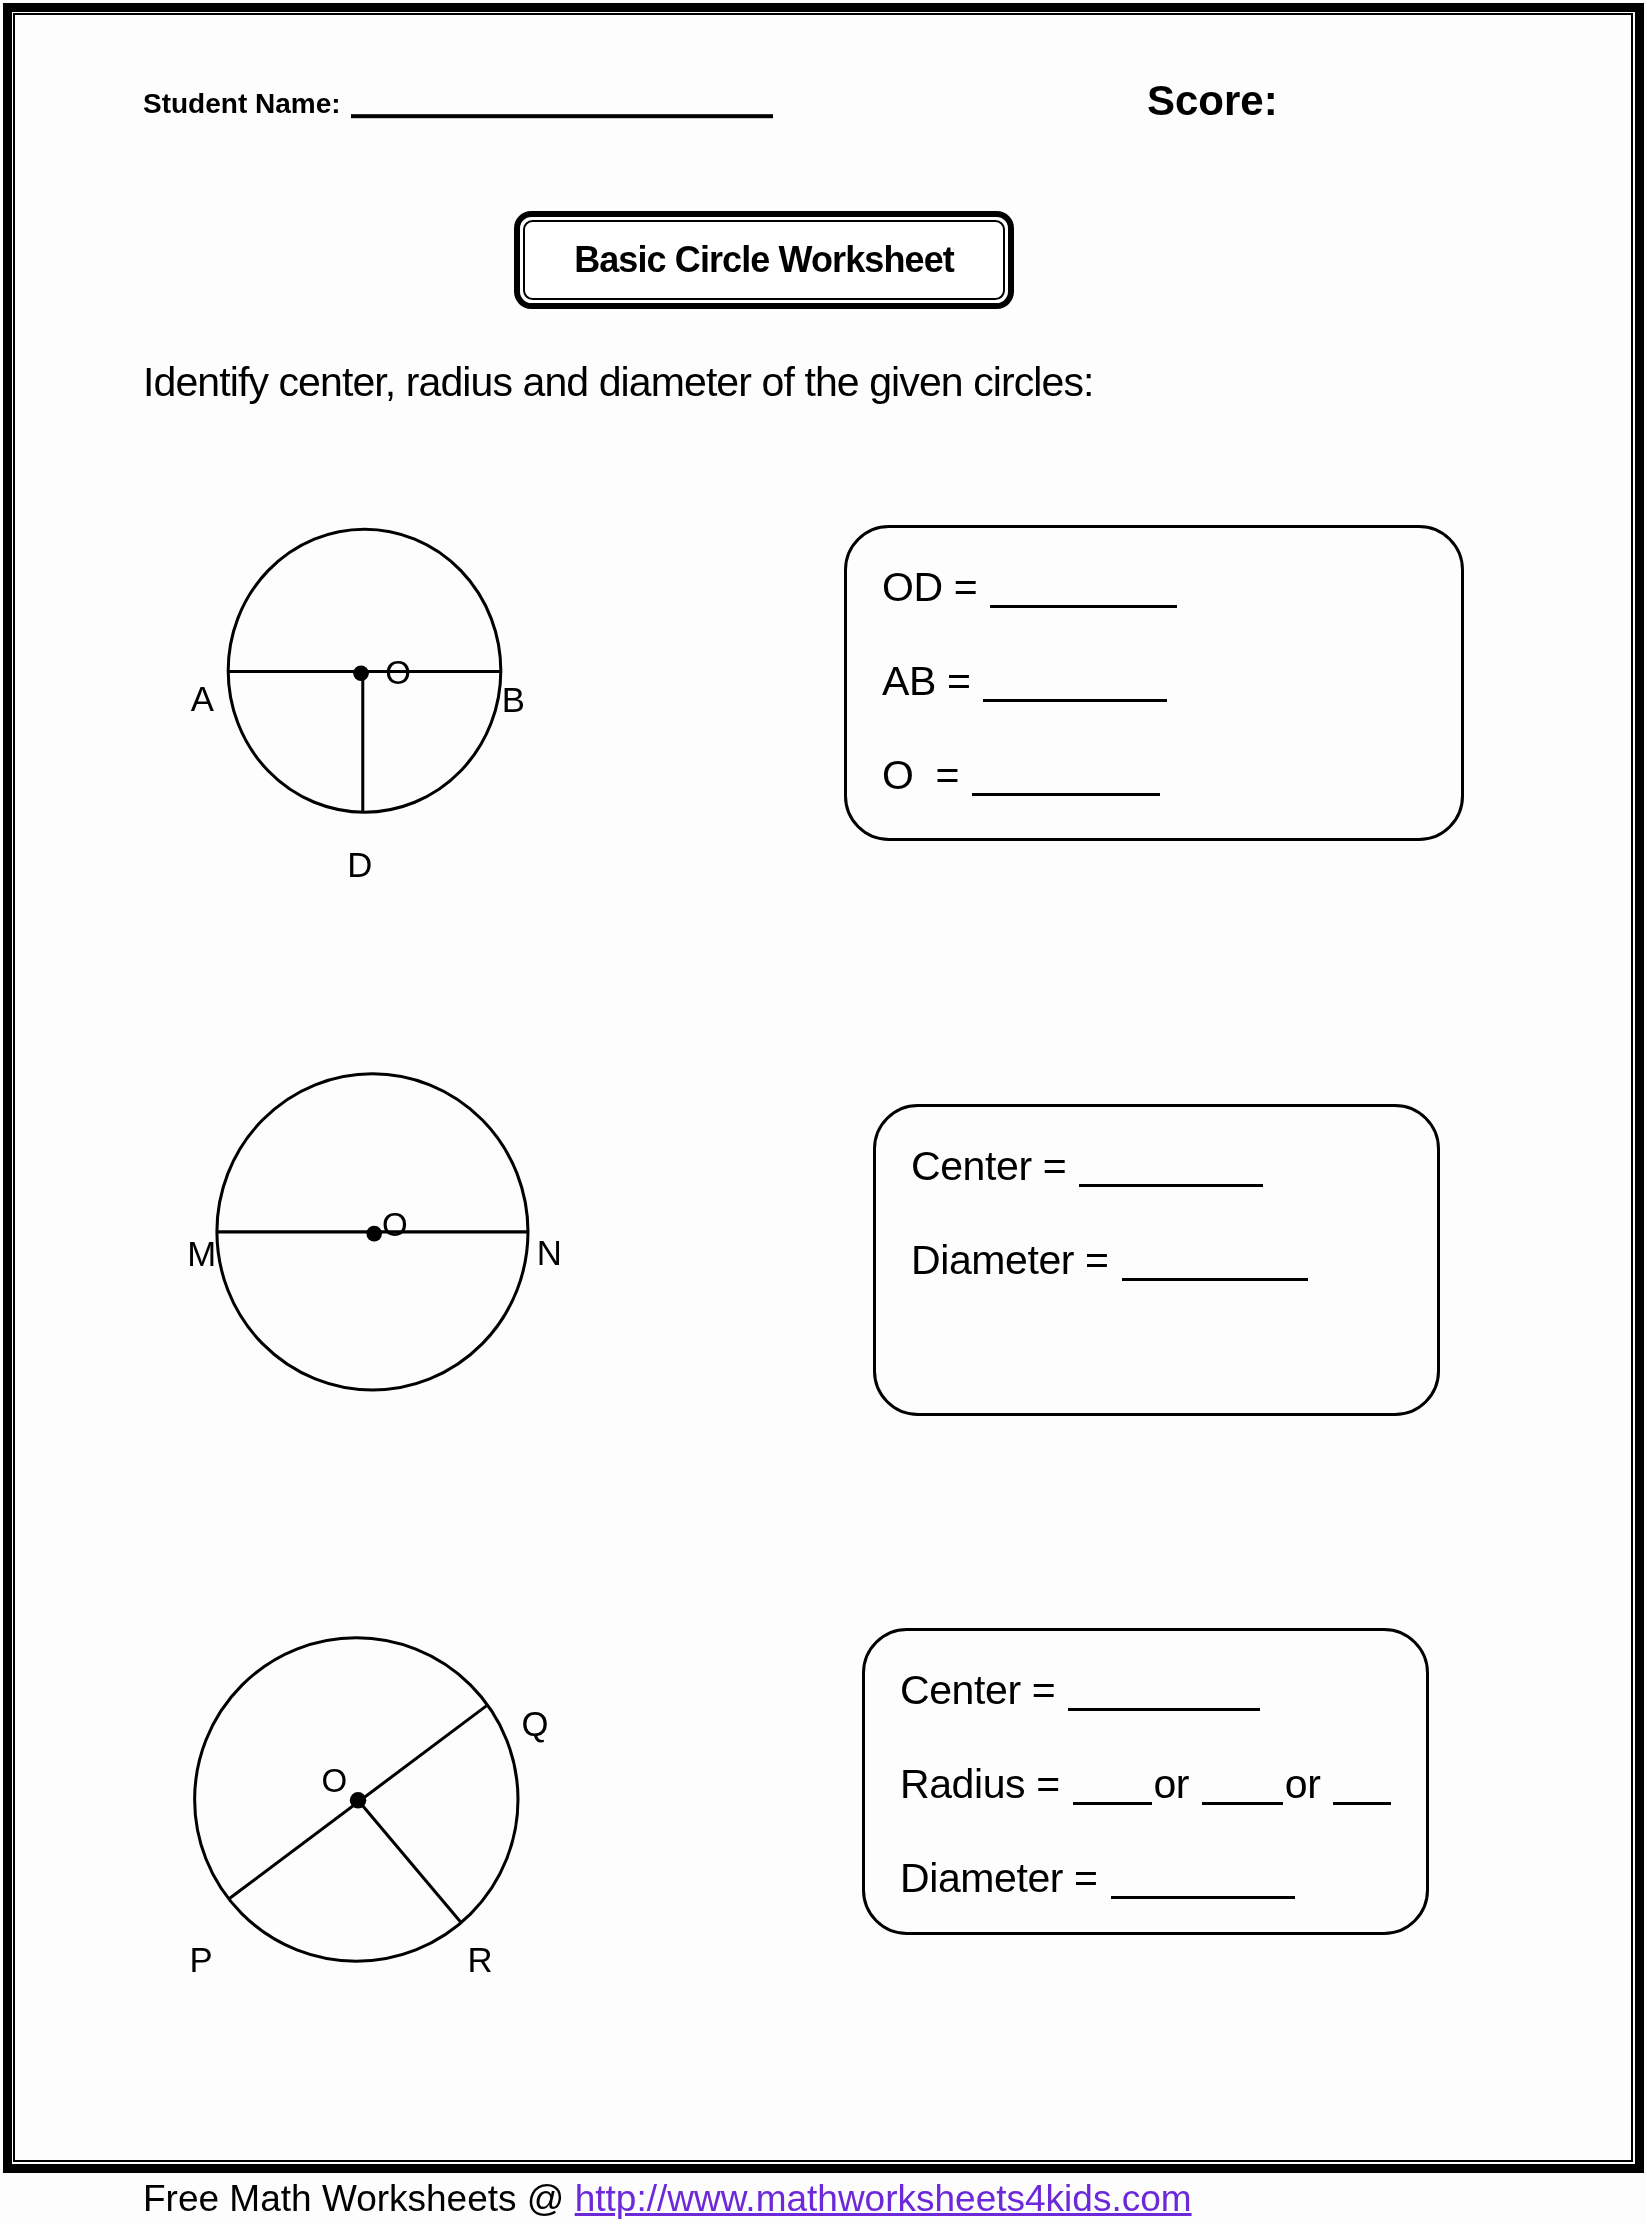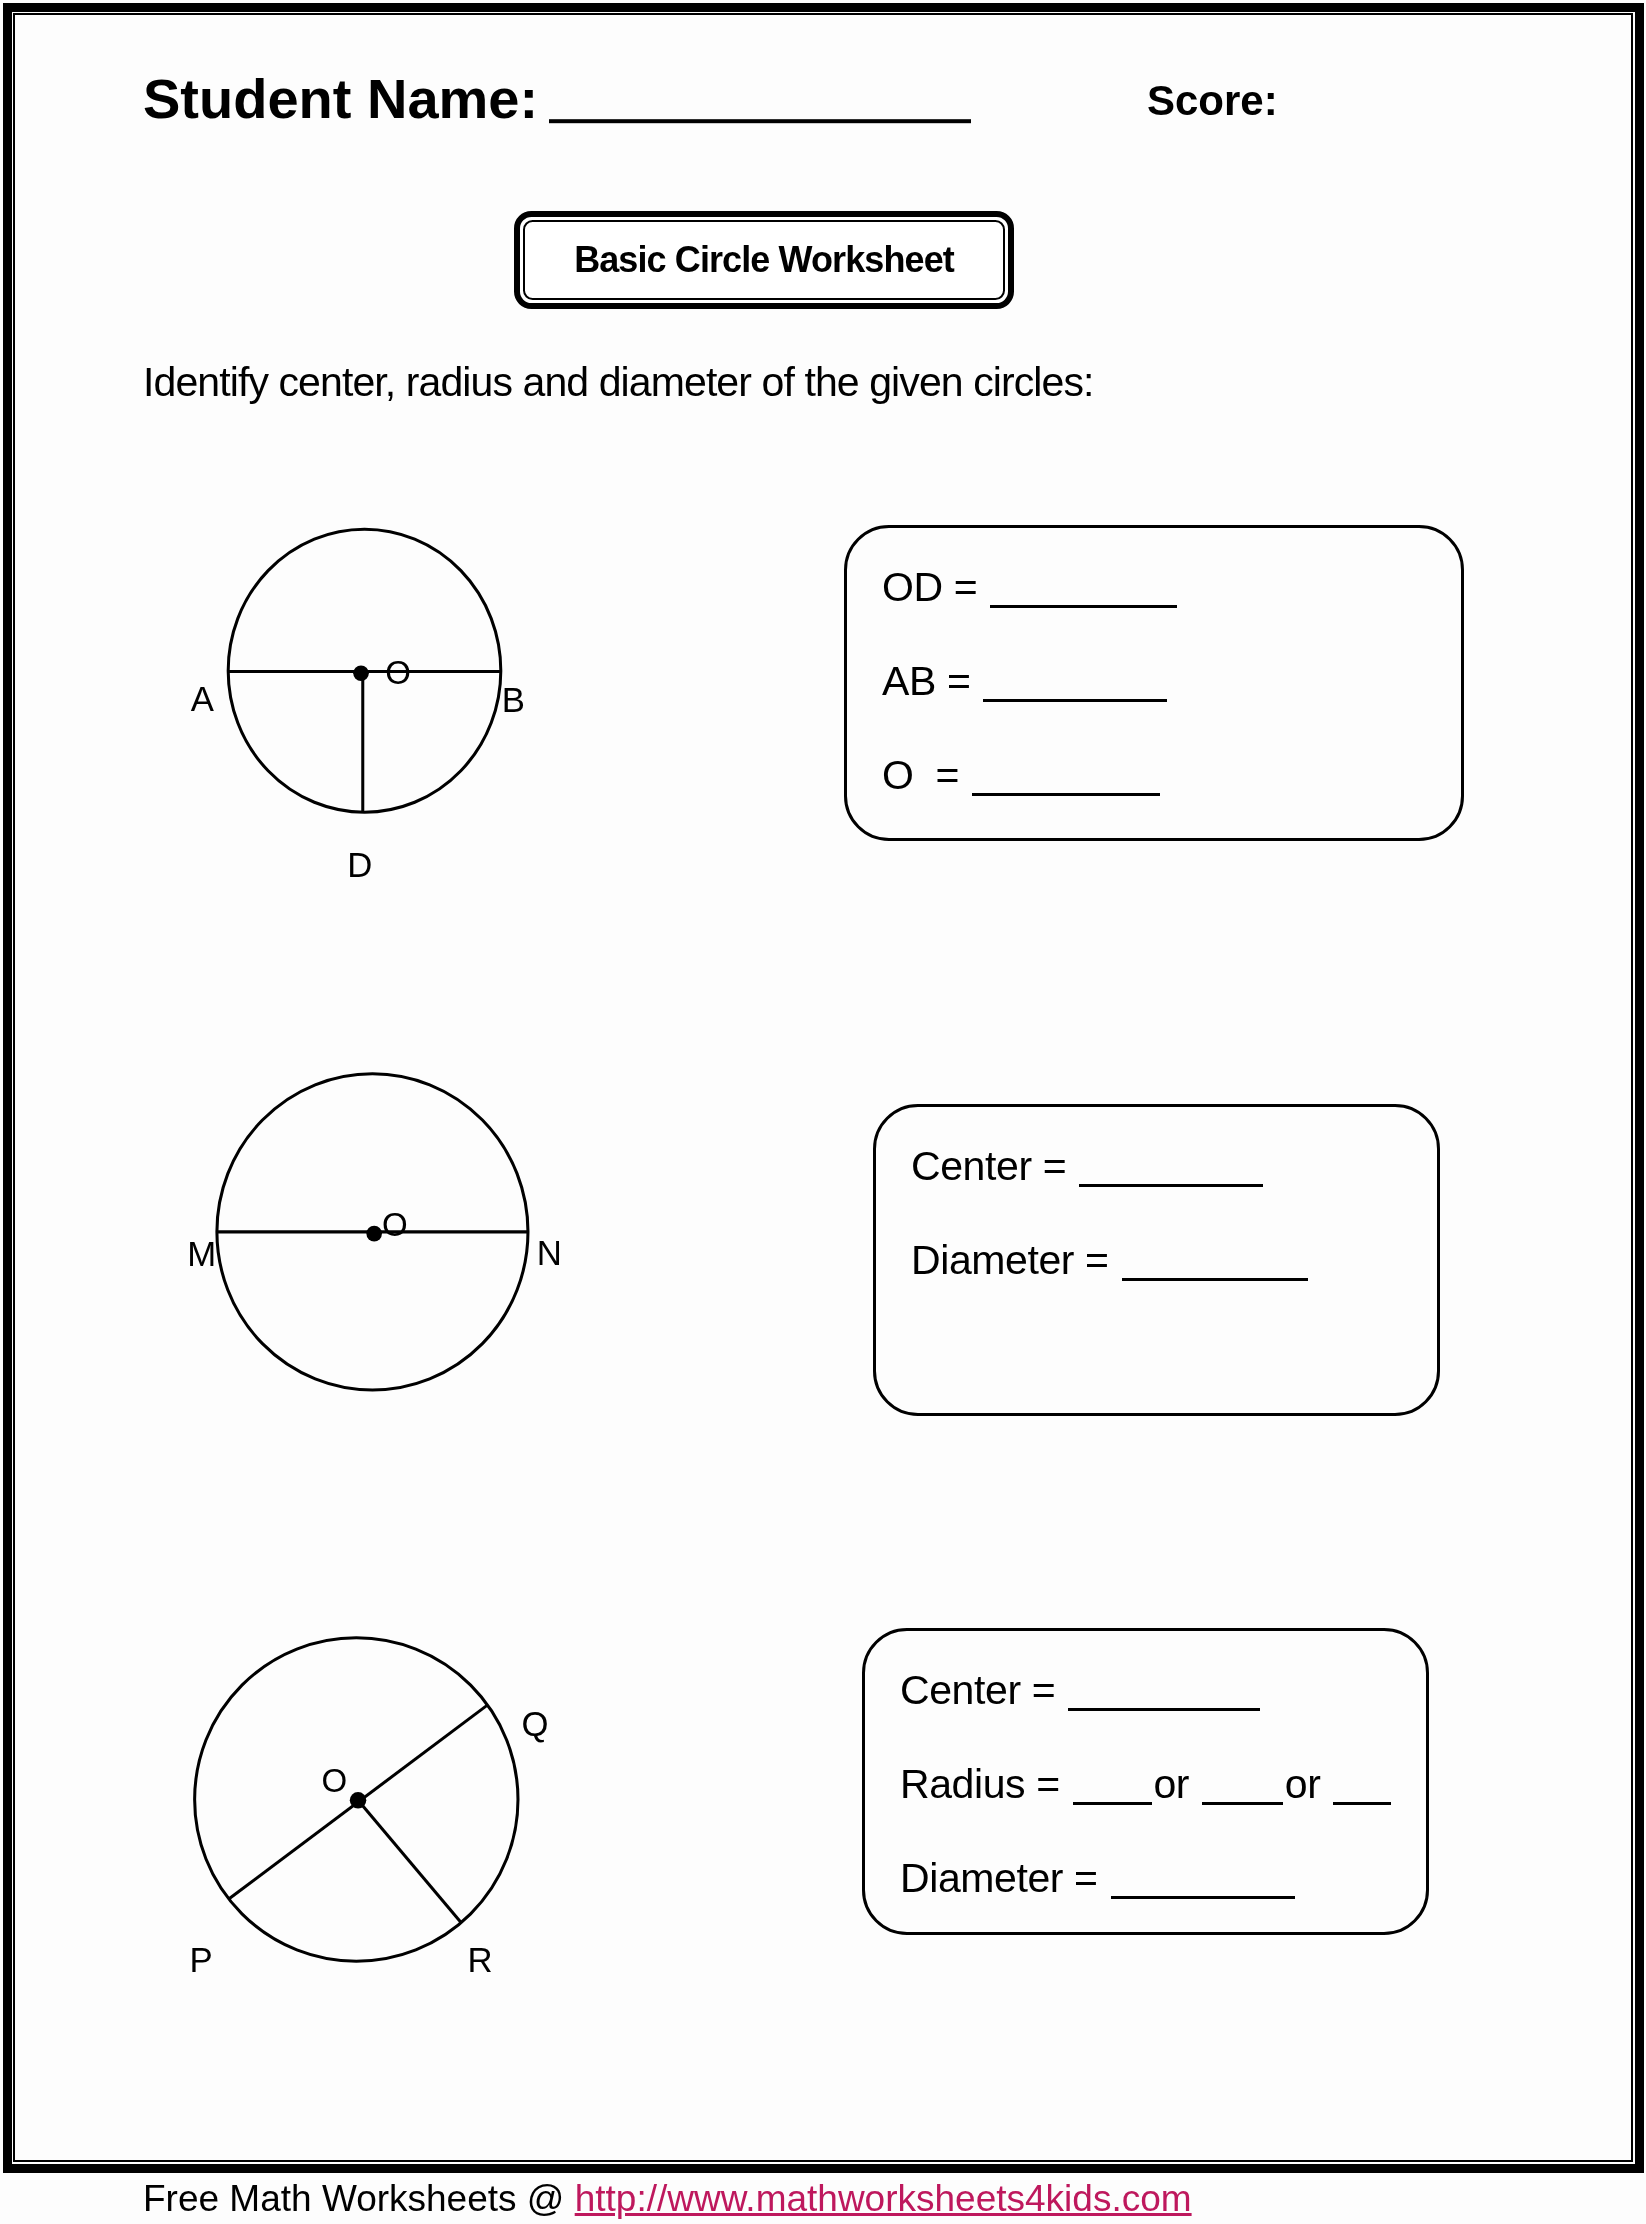--- a/index.html
+++ b/index.html
@@ -12,21 +12,21 @@
   
   .page-frame{
     position:absolute;left:2.6px;top:2.6px;width:1641px;height:2170px;
     border:9.6px solid #000;box-sizing:border-box;background:transparent;
   }
   .page-frame-inner{
     position:absolute;inset:1.7px;border:2.6px solid #000;
   }
   
   .student-name{
-    position:absolute;left:143px;top:76px;font-size:56px;font-weight:bold;
+    position:absolute;left:143px;top:76px;font-size:28px;font-weight:bold;
     white-space:nowrap;line-height:45px;
   }
   .name-line{
     display:inline-block;width:422px;height:33px;margin-left:10.4px;
     border-bottom:4.3px solid #000;transform:translateY(5.2px);
   }
   .score{
     position:absolute;left:1147px;top:78px;font-size:42px;font-weight:bold;line-height:45px;
   }
   
@@ -130,14 +130,14 @@
     <text x="378" y="410" font-size="40">R</text>
   </svg>
 </div>
 
 <div class="answer-box" style="left:862px;top:1628px;width:567px;height:307px;">
     <div class="answer-row"><span class="lbl">Center =</span><span class="blank" style="width: 192px;"></span></div>
     <div class="answer-row"><span class="lbl">Radius =</span><span class="blank" style="width: 79px;"></span><span class="lbl">or</span><span class="blank" style="width: 81px;"></span><span class="lbl">or</span><span class="blank" style="width: 58px;"></span></div>
     <div class="answer-row"><span class="lbl">Diameter =</span><span class="blank" style="width: 184px;"></span></div>
   </div>
 
-<div class="footer"><span>Free Math Worksheets @ </span><a style="color: #be185d;">http://www.mathworksheets4kids.com</a></div>
+<div class="footer"><span>Free Math Worksheets @ </span><a style="color: #6d28d9;">http://www.mathworksheets4kids.com</a></div>
 
 
 </body></html>

